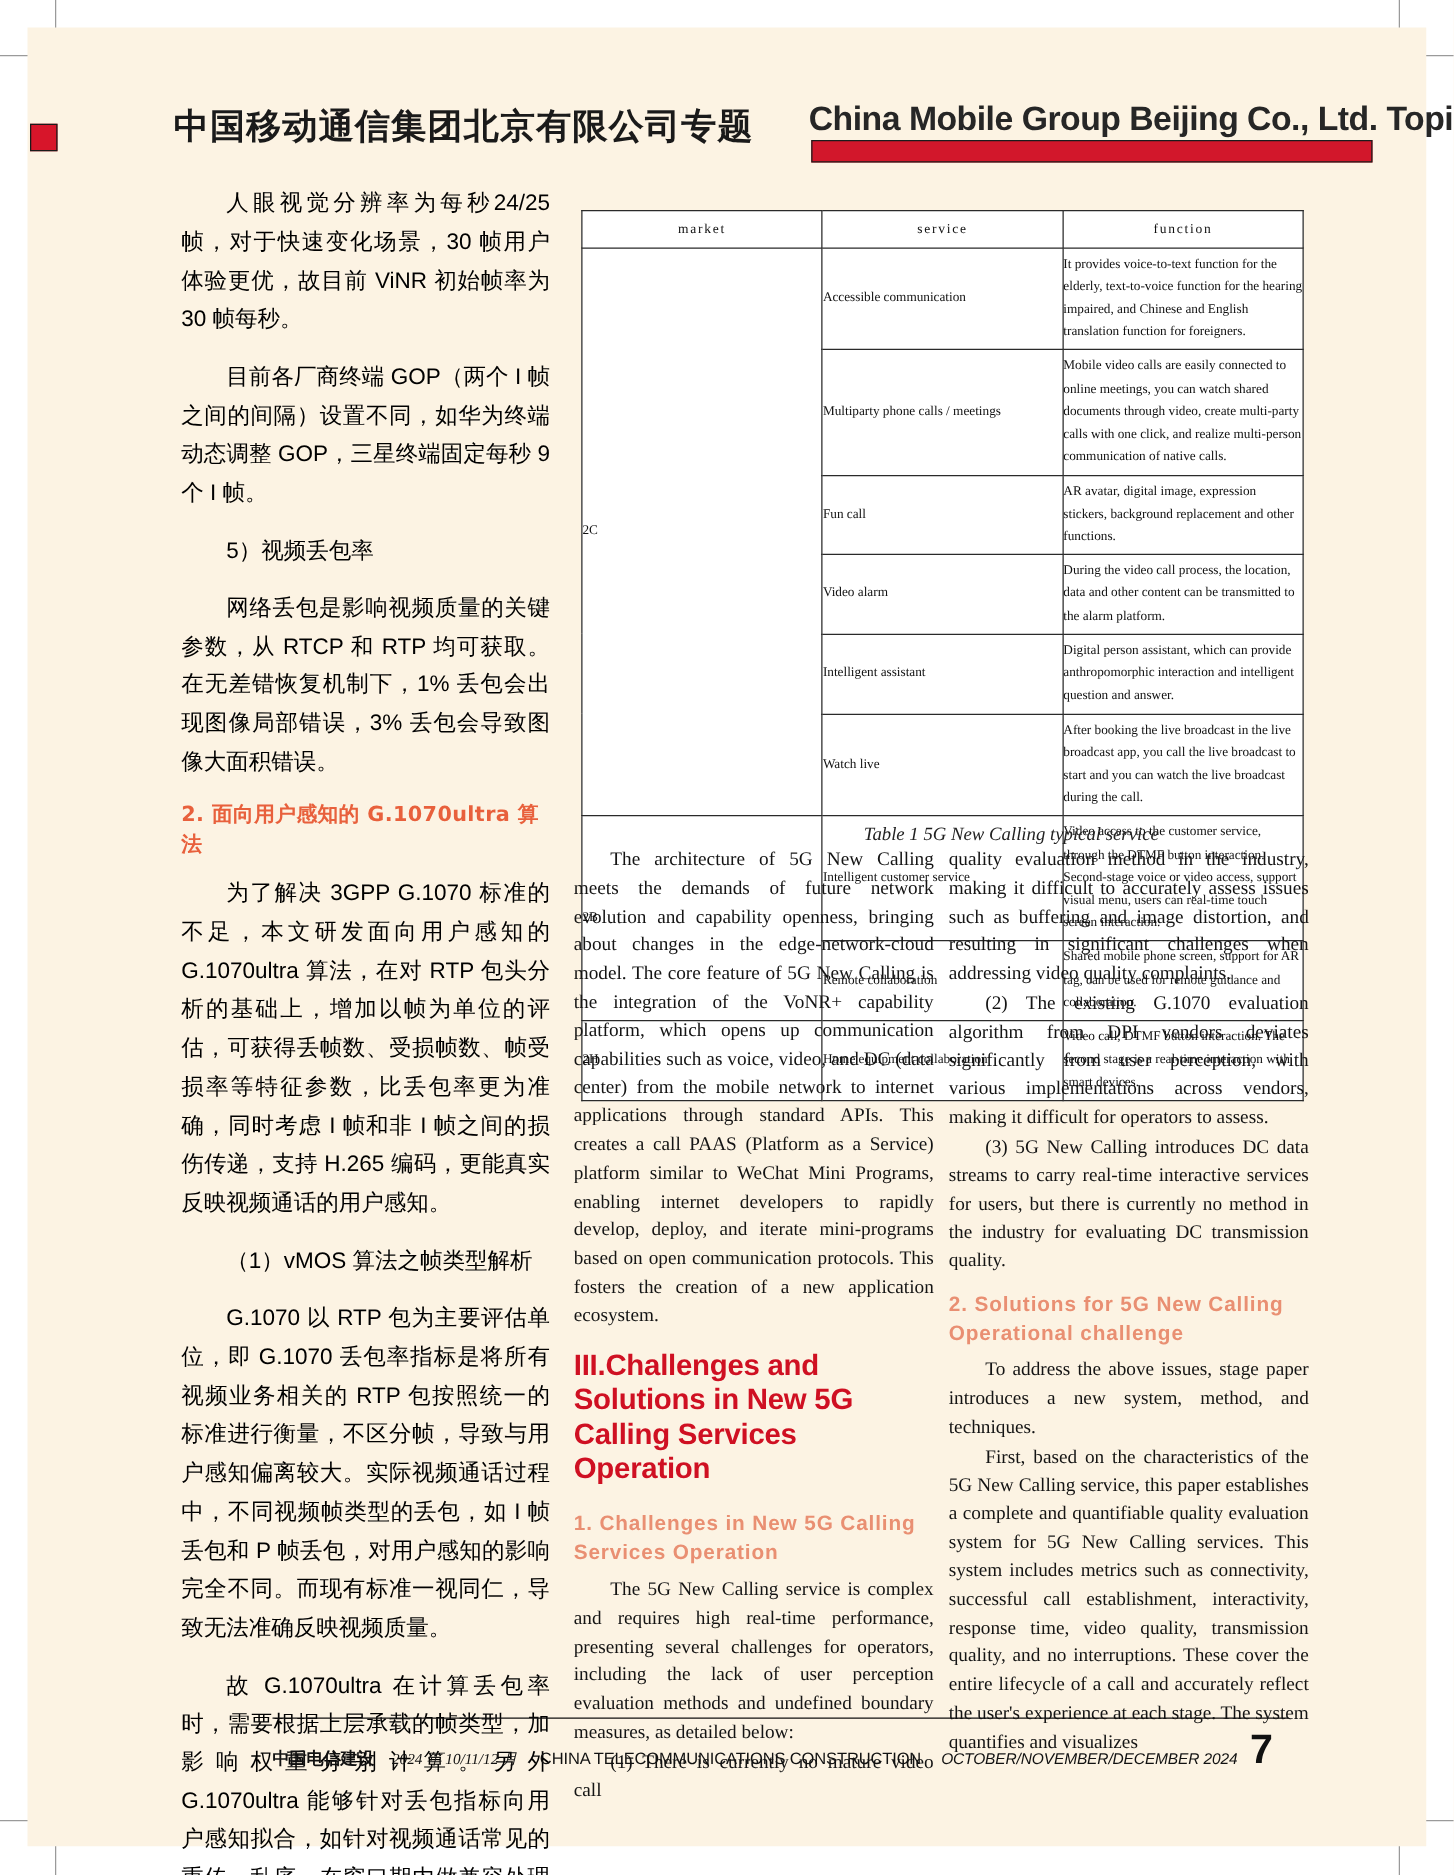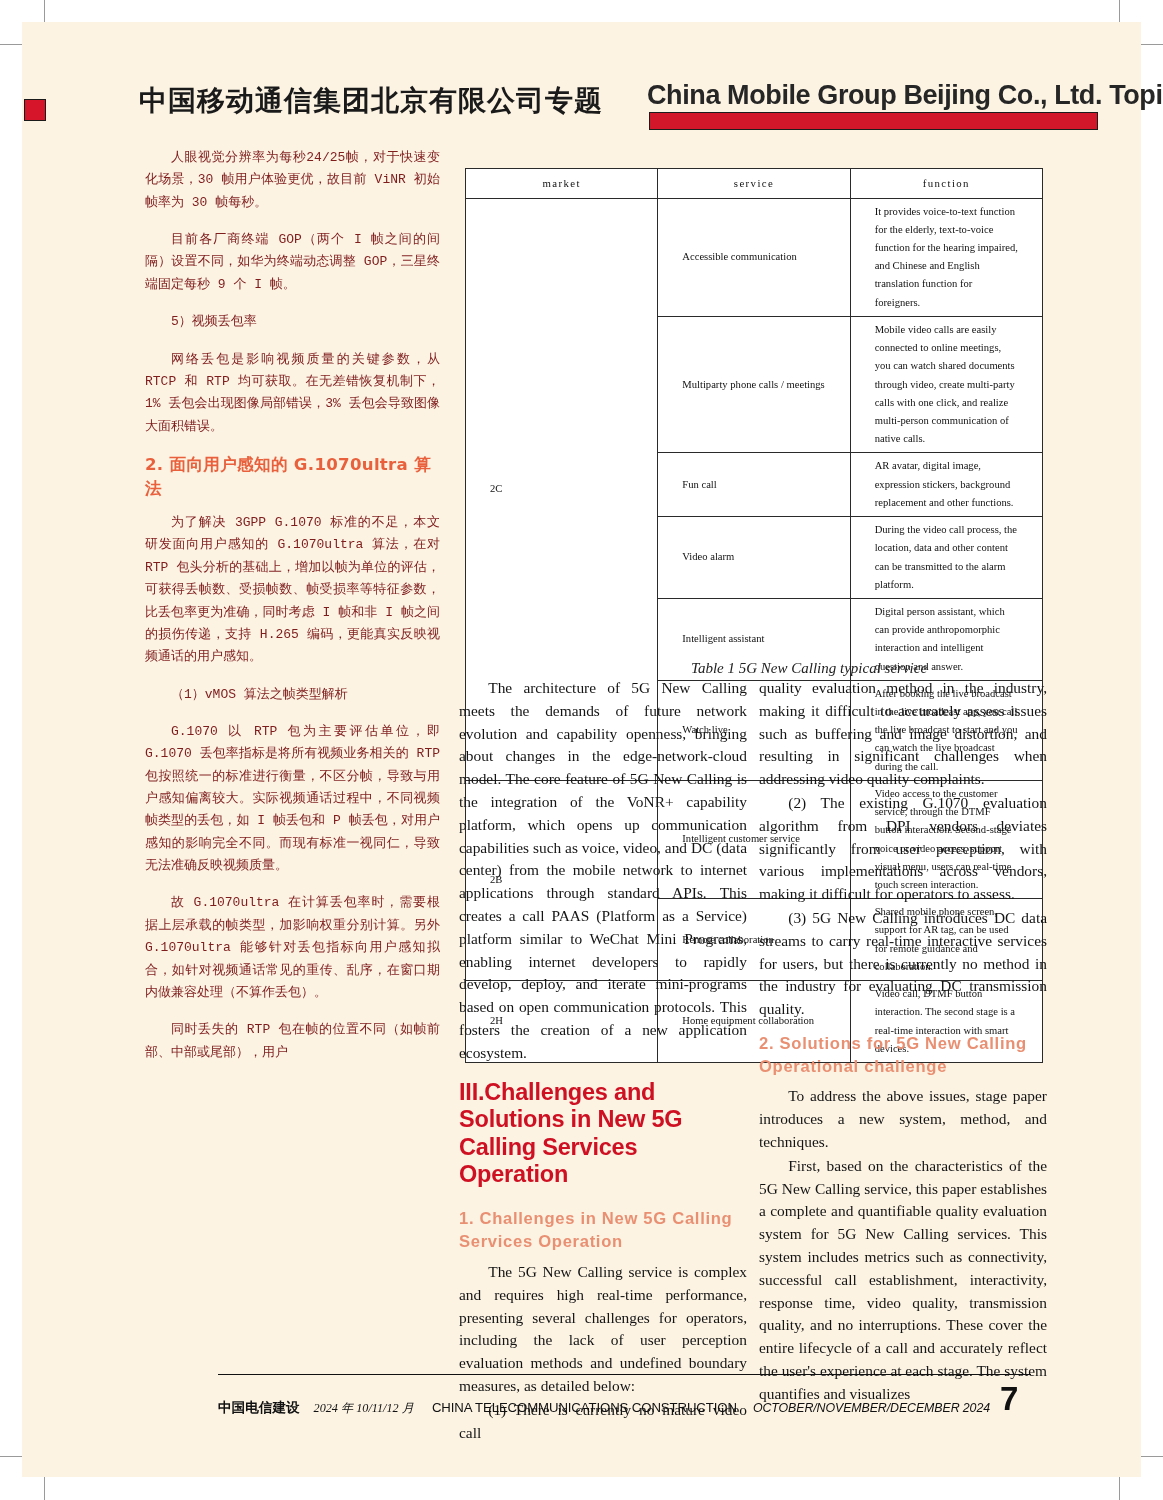--- a/index.html
+++ b/index.html
@@ -83,27 +83,27 @@
     position: absolute;
     font-size: 14.6px;
     color: #151515;
   }
   .col1 { left: 123px; top: 125px;  width: 295px; }
   .col2 { left: 437px; top: 655px;  width: 288px; }
   .col3 { left: 737px; top: 655px;  width: 288px; }
 
   p.cn {
     margin: 0 0 15px 0;
-    font-family: Liberation Mono, monospace;
-    font-size: 13px;
+    font-family: Liberation Sans, sans-serif;
+    font-size: 18px;
     line-height: 1.72;
     text-align: justify;
     text-align-last: left;
     text-indent: 2em;
-    color: #7f1d1d;
+    color: #000000;
   }
 
   p.en {
     margin: 0 0 1px 0;
     font-family: "Liberation Serif", serif;
     font-size: 15.4px;
     line-height: 1.48;
     text-align: justify;
     text-align-last: left;
     text-indent: 1.9em;
@@ -149,21 +149,21 @@
   }
   table.t1 {
     border-collapse: collapse;
     width: 578px;
     background: #ffffff;
     font-family: "Liberation Serif", serif;
     table-layout: fixed;
   }
   table.t1 td, table.t1 th {
     border: 1px solid #2a2a2a;
-    padding: 4px 24px;
+    padding: 4px 0;
     font-size: 10.6px;
     line-height: 1.72;
     font-weight: normal;
     color: #111;
     vertical-align: middle;
   }
   table.t1 th {
     text-align: center;
     letter-spacing: 1.4px;
     font-size: 10.8px;

